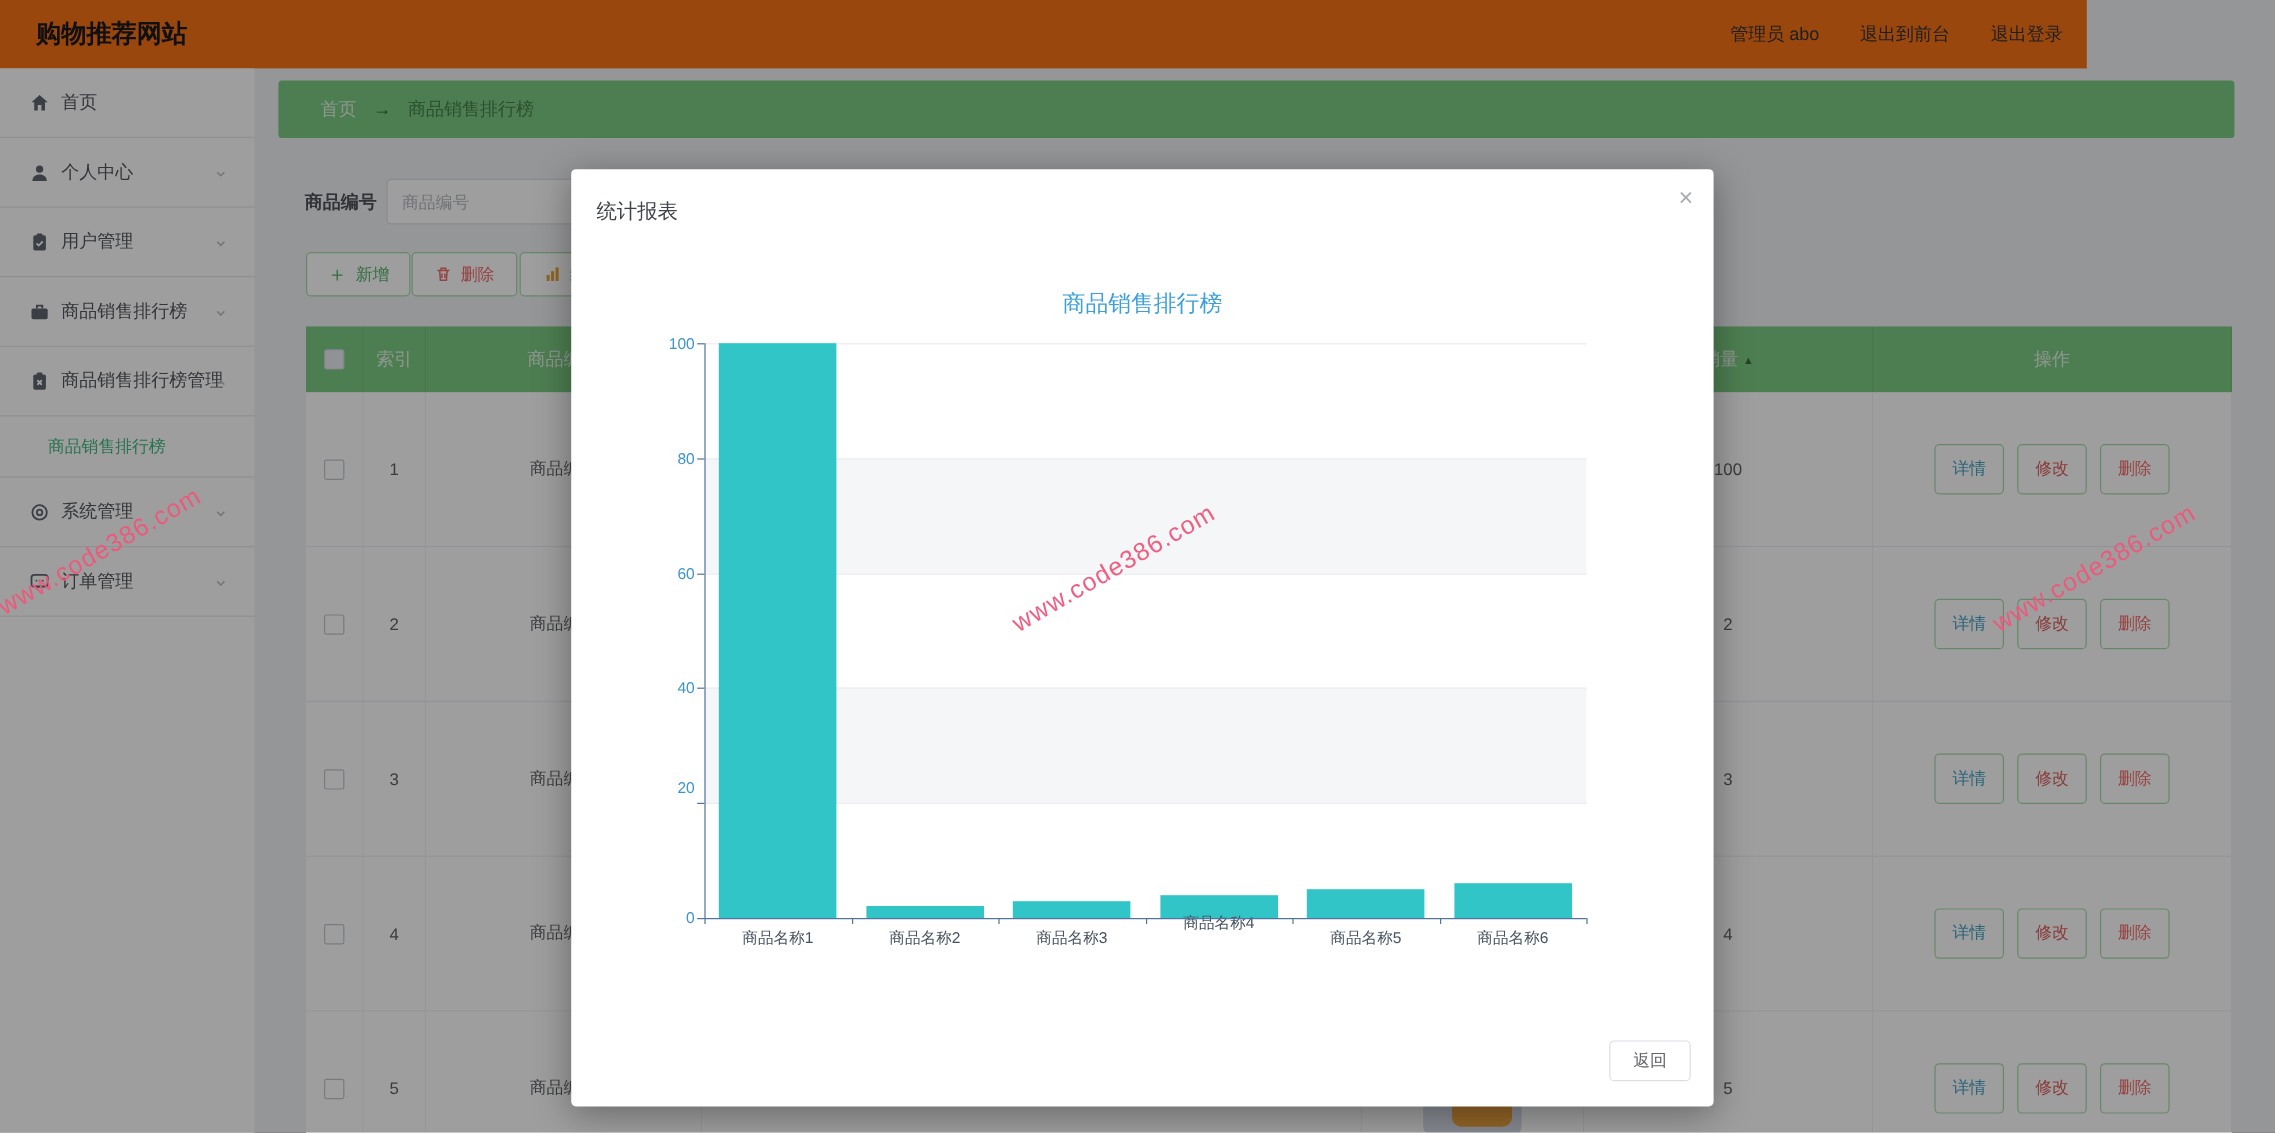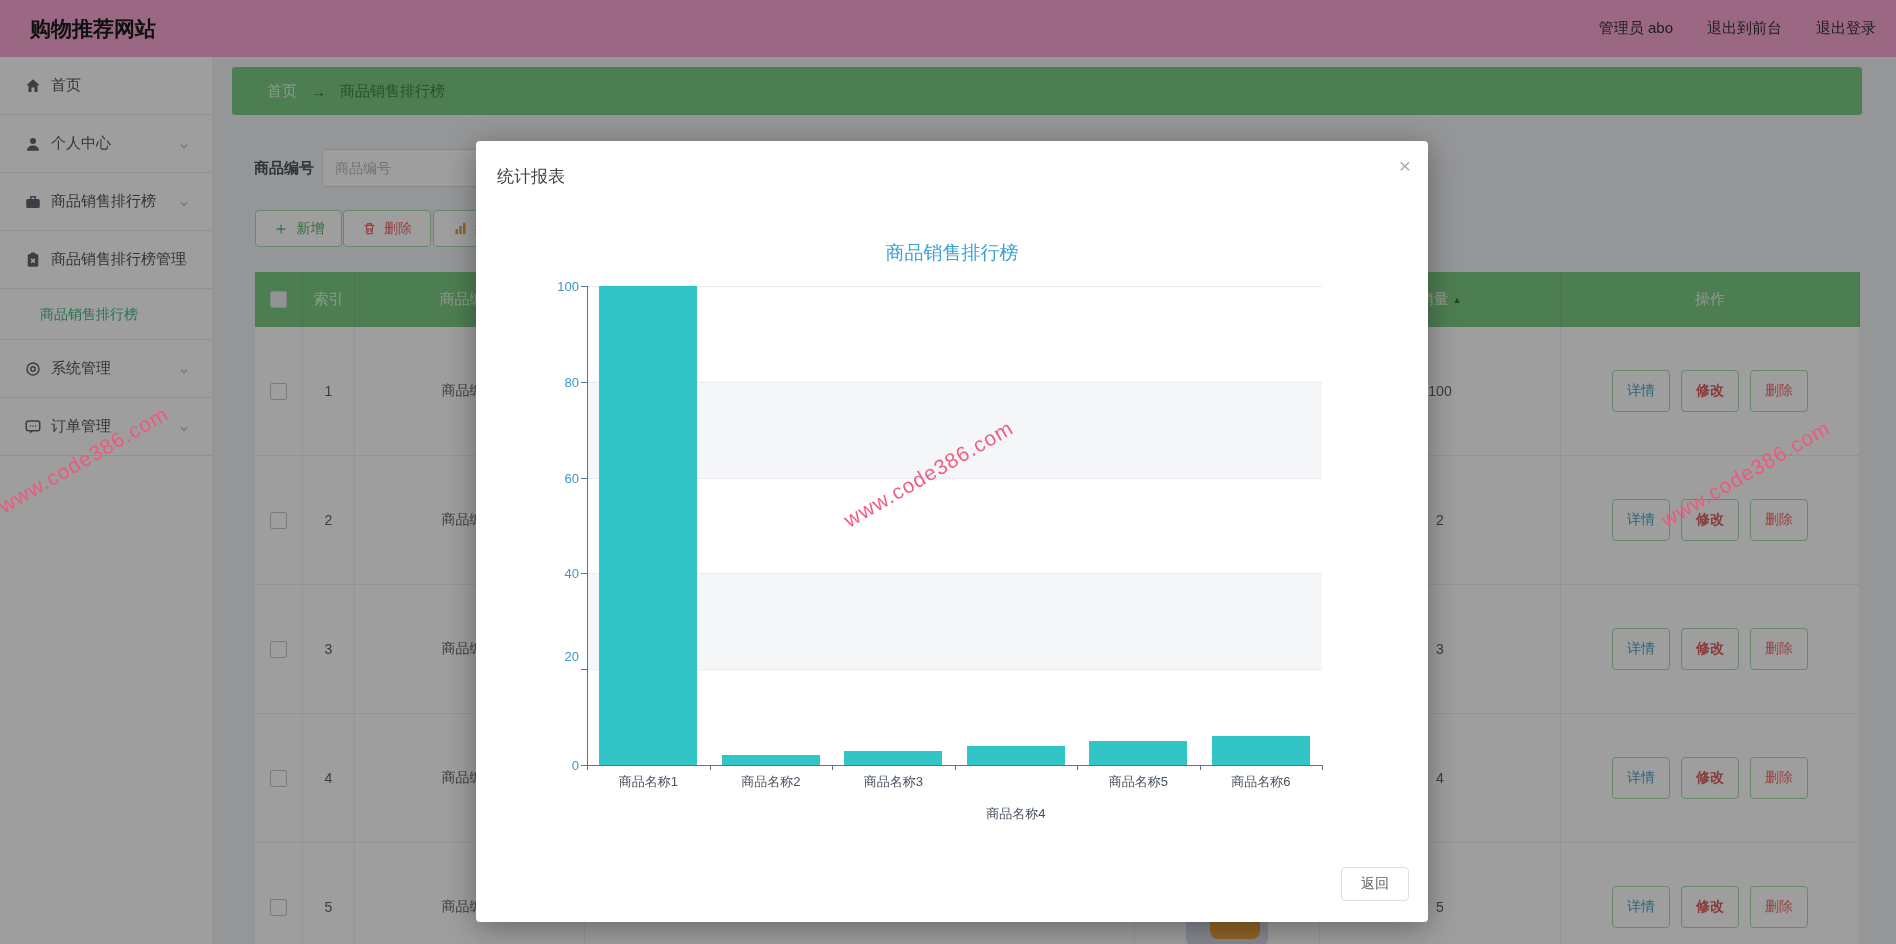--- a/index.html
+++ b/index.html
@@ -1,19 +1,19 @@
 <!DOCTYPE html>
 <html><head>
 <meta charset="utf-8">
 <style>
   html,body{margin:0;padding:0;background:#333;}
   #page{position:relative;width:1896px;height:944px;overflow:hidden;background:#f0f2f5;
         font-family:"Liberation Sans","DejaVu Sans",sans-serif;color:#606266;}
   
-  .app-header{position:absolute;left:0;top:0;width:1896px;height:57px;background:#f9a8d4;z-index:2;}
+  .app-header{position:absolute;left:0;top:0;width:1739px;height:57px;background:#f97316;z-index:2;}
   .app-title{position:absolute;left:30px;top:0;height:57px;line-height:57px;font-size:21px;font-weight:bold;color:#1a1a1a;}
   .header-links{position:absolute;right:20px;top:0;height:57px;display:flex;align-items:center;gap:34px;font-size:15px;color:#333;}
   .header-links span{cursor:pointer;}
   
   .sidebar{position:absolute;left:0;top:57px;width:212px;height:887px;background:#ffffff;z-index:2;}
   .side-item{position:relative;height:57px;display:flex;align-items:center;border-bottom:1px solid #e8e8e8;cursor:pointer;}
   .side-item .sicon{width:18px;height:18px;margin-left:24px;flex:0 0 18px;}
   .side-item .slabel{margin-left:9px;font-size:15px;color:#52565e;}
   .side-item .chev{position:absolute;right:22px;width:12px;height:12px;}
   .side-sub{height:50px;line-height:50px;padding-left:40px;font-size:14px;color:#42b983;border-bottom:1px solid #e8e8e8;cursor:pointer;}
@@ -41,21 +41,21 @@
   .thead .tcell{color:#e6f3e7;font-size:15px;border-right:1px solid rgba(0,0,0,0.06);font-family:Liberation Serif, serif;}
   .tbody-row{height:128px;border-bottom:1px solid #ebeef5;background:#fff;}
   .tcell{display:flex;align-items:center;justify-content:center;position:relative;font-size:14px;color:#606266;}
   .tbody-row .tcell{border-right:1px solid #f2f3f7;}
   .cbx{width:15px;height:15px;border:1px solid #c3c7cf;border-radius:2px;background:#fff;cursor:pointer;}
   .cbx.head{background:#e8ecf2;border-color:#cfd6de;}
   .sort-caret{font-size:9px;color:#3e6b42;margin-left:4px;}
   .abtn{width:58px;height:42px;background:#fff;border:1px solid #a8dcad;border-radius:4px;
         display:inline-flex;align-items:center;justify-content:center;font-size:14px;cursor:pointer;box-sizing:border-box;}
   .abtn.detail{color:#4aa4c6;}
-  .abtn.edit{color:#dd6060;margin-left:11px;font-weight:bold;}
+  .abtn.edit{color:#dd6060;margin-left:11px;}
   .abtn.del{color:#f56c6c;margin-left:11px;}
   .thumb{width:82px;height:76px;background:#d7dee8;border-radius:6px;position:relative;overflow:hidden;}
   .thumb .inner{position:absolute;left:24px;top:6px;width:50px;height:64px;background:#eaa23e;border-radius:8px;}
   
   .overlay{position:absolute;left:0;top:0;width:1896px;height:944px;background:rgba(0,0,0,0.38);z-index:50;}
   .modal{position:absolute;left:476px;top:141px;width:952px;height:781px;background:#fff;border-radius:4px;
          box-shadow:0 6px 30px rgba(0,0,0,0.35);z-index:60;}
   .modal-title{position:absolute;left:21px;top:24px;font-size:17px;color:#3f434a;}
   .modal-close{position:absolute;right:17px;top:14px;font-size:21px;color:#a7abb2;cursor:pointer;line-height:1;}
   .back-btn{position:absolute;left:865px;top:726px;width:68px;height:34px;background:#fff;border:1px solid #dcdfe6;border-radius:4px;
@@ -96,20 +96,31 @@
             <path d="M12 3 21 11h-3v9h-4v-6h-4v6H6v-9H3Z" fill="#5f6670"></path>
           </svg></span>
         <span class="slabel">首页</span>
       </div>
       <div class="side-item">
         <span class="sicon"><svg viewBox="0 0 24 24">
             <circle cx="12" cy="8" r="4" fill="#5f6670"></circle>
             <path d="M4 21c0-4.4 3.6-7 8-7s8 2.6 8 7Z" fill="#5f6670"></path>
           </svg></span>
         <span class="slabel">个人中心</span>
+        <span class="chev"><svg viewBox="0 0 24 24">
+            <path d="m6 9 6 6 6-6" fill="none" stroke="#b8bcc4" stroke-width="2.5"></path>
+          </svg></span>
+      </div>
+      <div class="side-item">
+        <span class="sicon"><svg viewBox="0 0 24 24">
+            <rect x="5" y="4" width="14" height="17" rx="2" fill="#5f6670"></rect>
+            <rect x="9" y="2" width="6" height="4" rx="1" fill="#5f6670"></rect>
+            <path d="m8.5 13 2.5 2.5 4.5-4.5" fill="none" stroke="#fff" stroke-width="2"></path>
+          </svg></span>
+        <span class="slabel">用户管理</span>
         <span class="chev"><svg viewBox="0 0 24 24">
             <path d="m6 9 6 6 6-6" fill="none" stroke="#b8bcc4" stroke-width="2.5"></path>
           </svg></span>
       </div>
       <div class="side-item">
         <span class="sicon"><svg viewBox="0 0 24 24">
             <rect x="3" y="8" width="18" height="12" rx="2" fill="#5f6670"></rect>
             <path d="M9 8V5h6v3" fill="none" stroke="#5f6670" stroke-width="2"></path>
           </svg></span>
         <span class="slabel">商品销售排行榜</span>
@@ -322,21 +333,21 @@
         <div class="gridline" style="left:111px;top:145px;width:735px"></div>
         <div class="ytick" style="left:105px;top:145px"></div>
         <div class="ylab" style="left:63px;top:145px">100</div>
         <div class="bar" style="left:123.25px;top:145px;width:98px;height:479px"></div>
         <div class="xlab" style="left:172.25px;top:632px">商品名称1</div>
         <div class="bar" style="left:245.75px;top:614.42px;width:98px;height:9.580000000000041px"></div>
         <div class="xlab" style="left:294.75px;top:632px">商品名称2</div>
         <div class="bar" style="left:368.25px;top:609.63px;width:98px;height:14.370000000000005px"></div>
         <div class="xlab" style="left:417.25px;top:632px">商品名称3</div>
         <div class="bar" style="left:490.75px;top:604.84px;width:98px;height:19.159999999999968px"></div>
-        <div class="xlab" style="left:539.75px;top:664px">商品名称4</div>
+        <div class="xlab" style="left:539.75px;top:619px">商品名称4</div>
         <div class="bar" style="left:613.25px;top:600.05px;width:98px;height:23.950000000000045px"></div>
         <div class="xlab" style="left:662.25px;top:632px">商品名称5</div>
         <div class="bar" style="left:735.75px;top:595.26px;width:98px;height:28.74000000000001px"></div>
         <div class="xlab" style="left:784.75px;top:632px">商品名称6</div>
         <div class="xtick" style="left:111px;top:624px"></div>
         <div class="xtick" style="left:233.5px;top:624px"></div>
         <div class="xtick" style="left:356px;top:624px"></div>
         <div class="xtick" style="left:478.5px;top:624px"></div>
         <div class="xtick" style="left:601px;top:624px"></div>
         <div class="xtick" style="left:723.5px;top:624px"></div>

